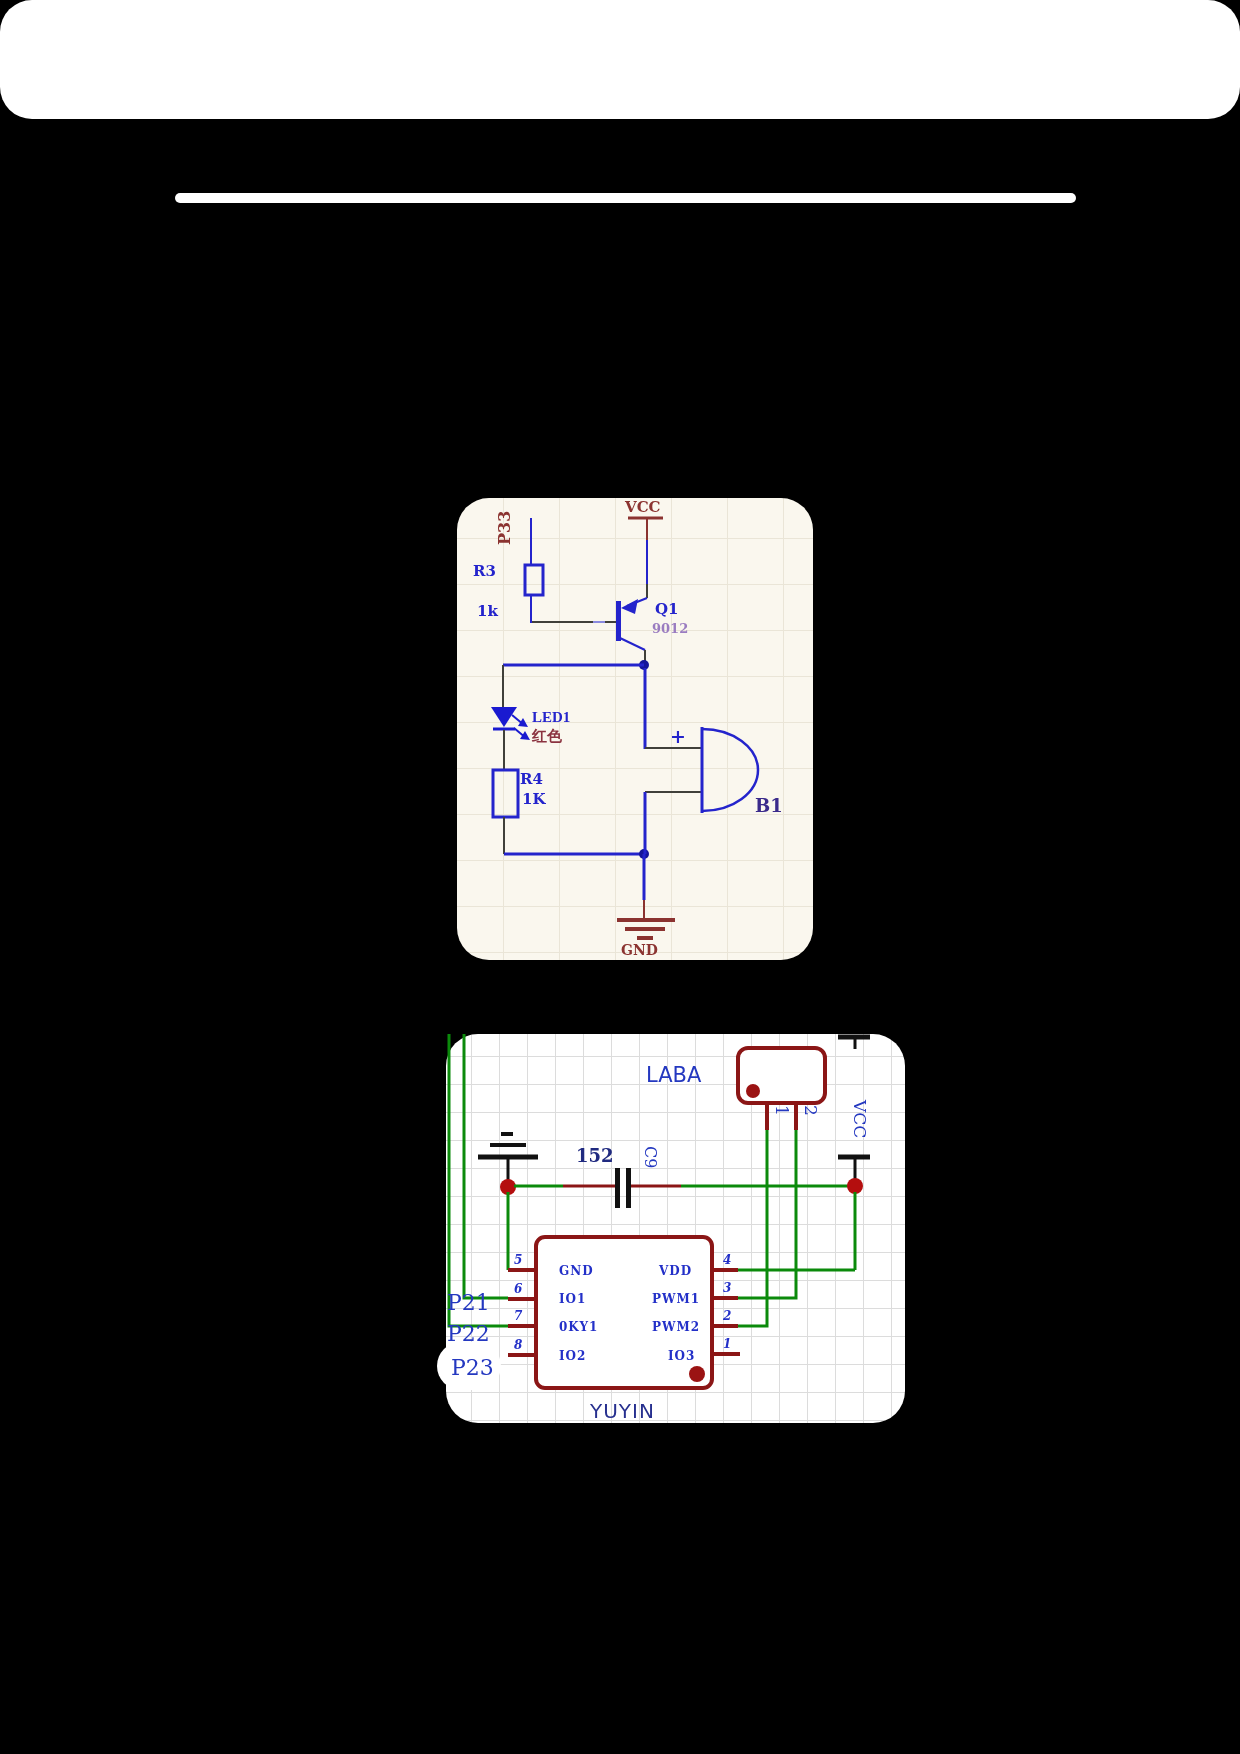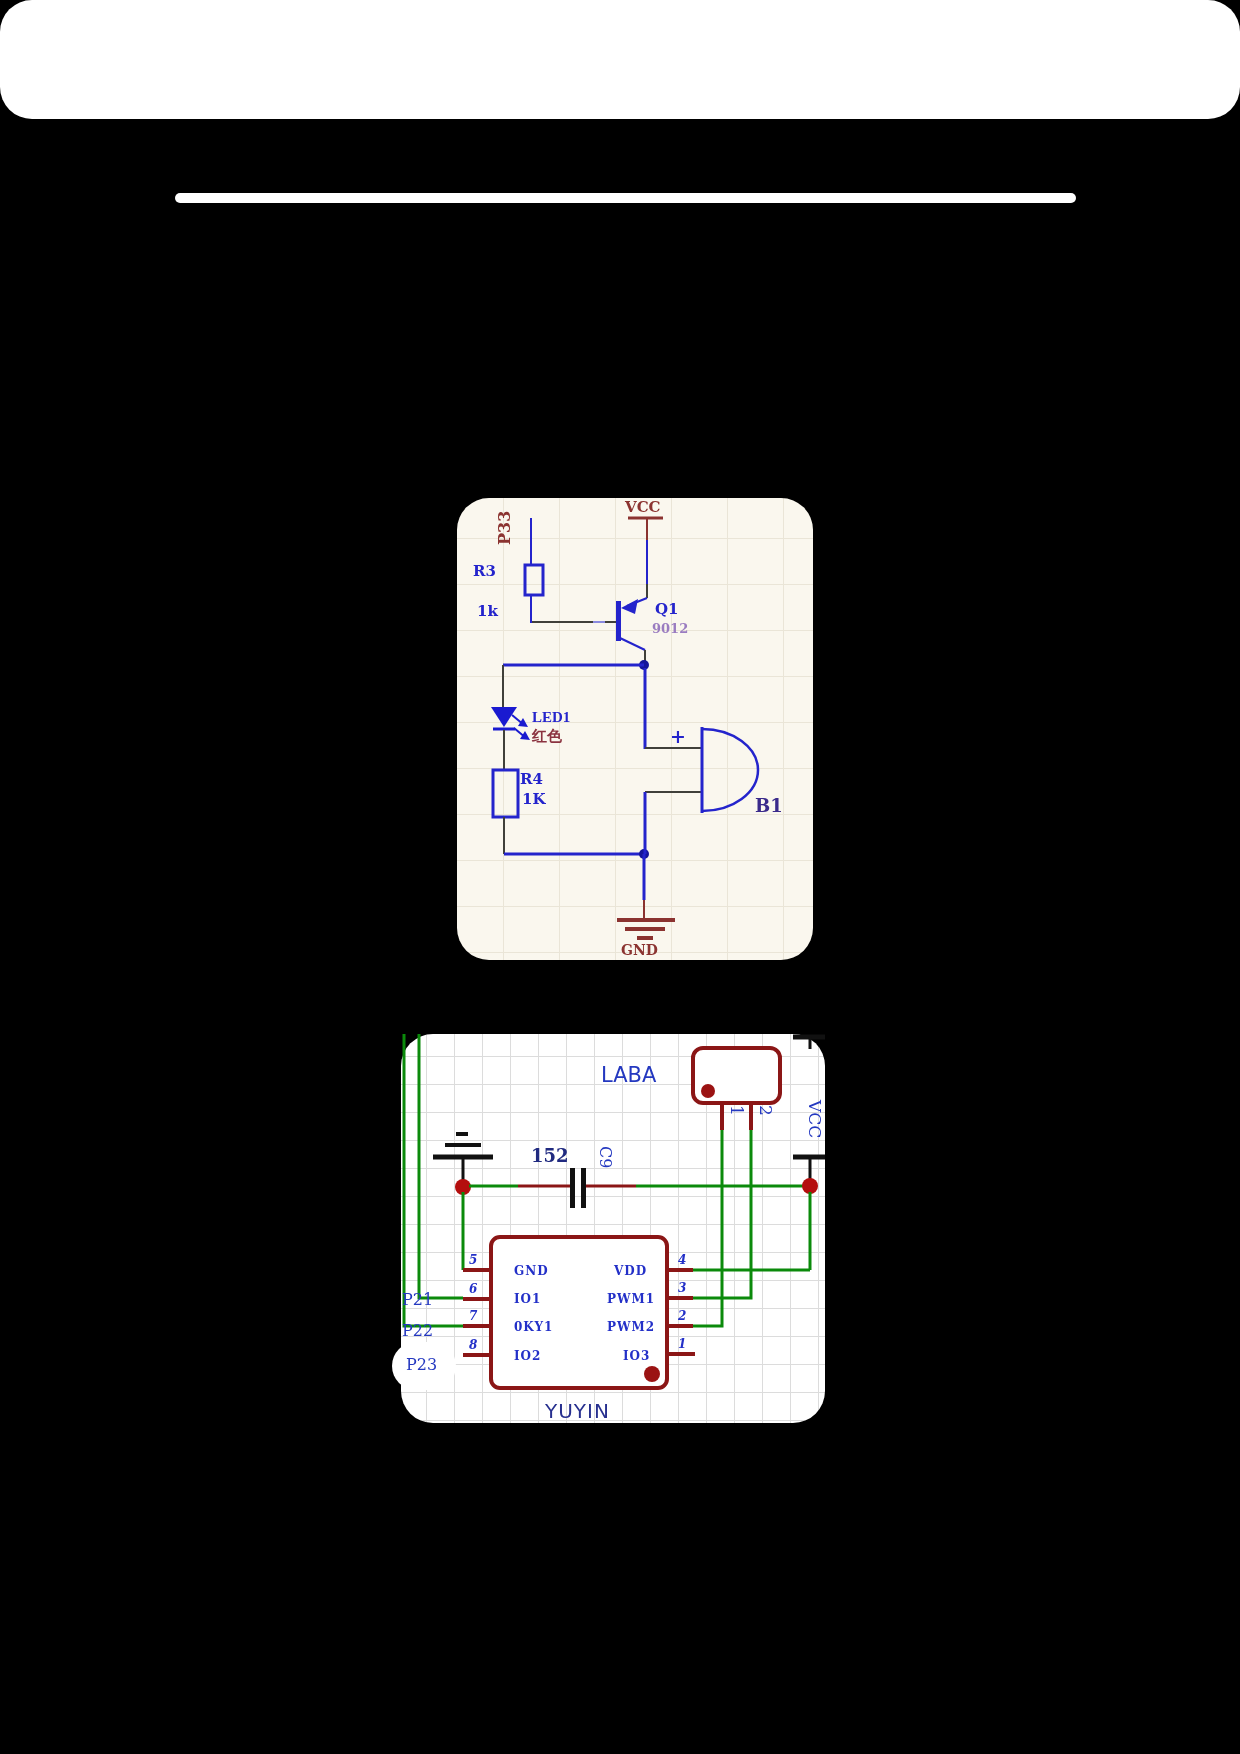--- a/index.html
+++ b/index.html
@@ -15,26 +15,26 @@
       background-image:linear-gradient(#eae5d7 1px,transparent 1px),
                        linear-gradient(90deg,#eae5d7 1px,transparent 1px);
       background-size:56px 46px;background-position:-10px -6px;}
   #c1 svg,#c2 svg{position:absolute;left:0;top:0;}
   .lbl{position:absolute;white-space:nowrap;line-height:1;}
   .c1blue{color:#2424cc;font-weight:bold;font-size:15px;}
   .c1red{color:#8b3330;font-weight:bold;font-size:15px;}
   .rotccw{transform:rotate(-90deg);transform-origin:left top;}
   .rotcw{transform:rotate(90deg);transform-origin:left top;}
   
-  #c2{left:401px;top:1034px;width:424px;height:389px;
+  #c2{left:446px;top:1034px;width:459px;height:389px;
       background-color:#fff;
       background-image:linear-gradient(#dcdcdc 1px,transparent 1px),
                        linear-gradient(90deg,#dcdcdc 1px,transparent 1px);
       background-size:28px 28px;background-position:-3px -6px;}
-  .c2blue{color:#2438c0;font-size:16px;}
+  .c2blue{color:#2438c0;font-size:22px;}
   .pinname{color:#2330c8;font-size:12px;font-weight:bold;letter-spacing:1px;}
   .pinnum{color:#2330c8;font-size:12px;font-style:italic;font-weight:bold;}
   #p23box{left:-9px;top:308px;width:64px;height:48px;background:#fff;}
 </style>
 </head>
 <body>
 
 <div id="page">
 
   <div class="abs" id="top-band"></div>

